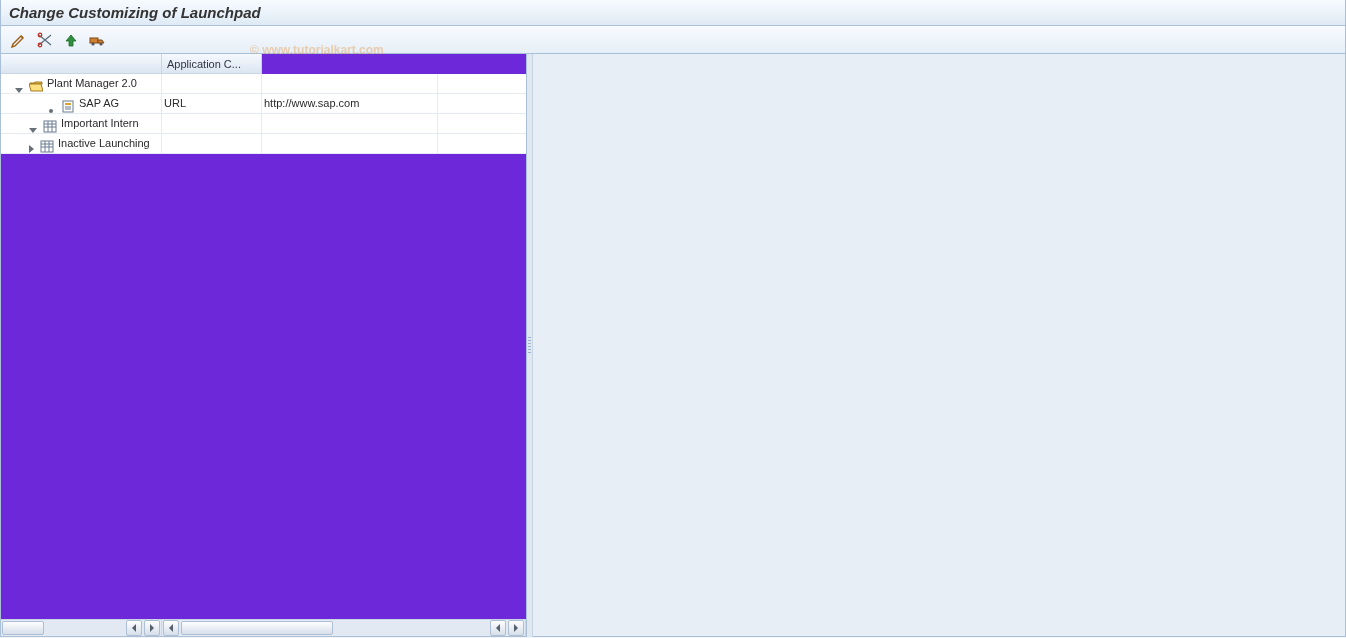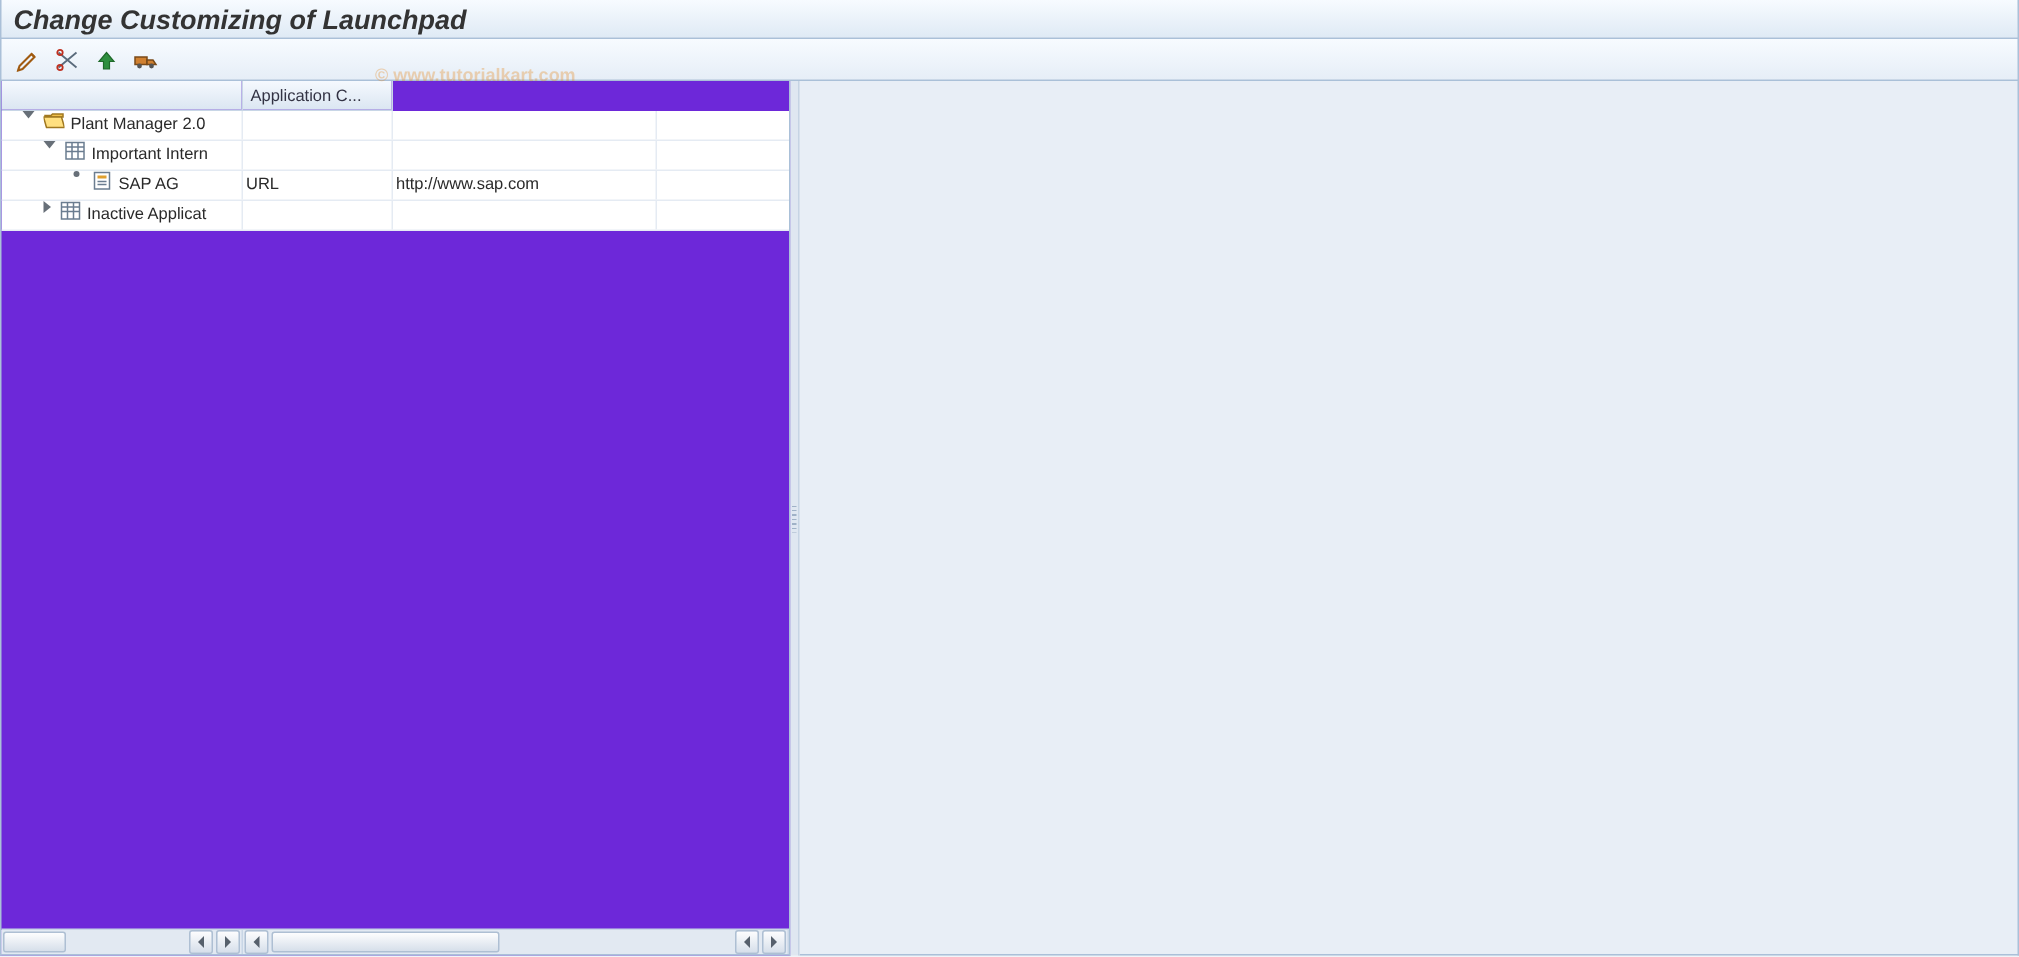--- a/index.html
+++ b/index.html
@@ -1,32 +1,32 @@
 <!DOCTYPE html>
 <html><head>
 <meta charset="utf-8">
 <style>
   html,body{margin:0;padding:0;width:1346px;height:638px;font-family:Arial,Helvetica,sans-serif;font-size:11px;color:#2a2a2a;background:#f1f4f8;overflow:hidden}
-  .title-bar{height:26px;line-height:26px;padding:0 8px;font-size:18px;font-weight:bold;font-style:italic;color:#333;
+  .title-bar{height:26px;line-height:26px;padding:0 8px;font-size:15px;font-weight:bold;font-style:italic;color:#333;
     background:linear-gradient(#f7fbff,#dfeaf5);border:1px solid #aac0d8;border-top:none;box-sizing:border-box}
   .toolbar{height:28px;display:flex;align-items:center;gap:6px;padding:0 8px;
     background:linear-gradient(#f7fbff,#e6eef7);border:1px solid #aac0d8;border-top:none;box-sizing:border-box}
   .tb-btn{width:20px;height:20px;display:flex;align-items:center;justify-content:center;cursor:pointer;border-radius:2px}
   .watermark{position:absolute;left:250px;top:43px;font-size:12px;font-weight:bold;color:rgba(230,140,40,0.35);pointer-events:none;z-index:50}
   .content{position:relative;display:flex;height:calc(100% - 54px - 1px);box-sizing:border-box}
   .left-pane{width:527px;height:100%;display:flex;flex-direction:column;background:#6d28d9;border:1px solid #aac0d8;border-top:none;box-sizing:border-box}
   .tree-grid{flex:1;position:relative;overflow:hidden}
   .hdr-row{display:flex;height:20px;line-height:20px;font-size:11px}
   .hdr-cell{background:linear-gradient(#f5f9fe,#dbe6f2);border-right:1px solid #c8d6e6;border-bottom:1px solid #c8d6e6;box-sizing:border-box;overflow:hidden;white-space:nowrap;padding:0 5px;color:#334}
   .col-tree{width:161px}
   .col-app{width:100px}
   .col-param{width:176px}
   .row{display:flex;height:19px;line-height:19px;border-bottom:1px solid #e5ebf3;background:#fff}
   .row .cell{border-right:1px solid #e5ebf3;box-sizing:border-box;overflow:hidden;white-space:nowrap;padding:0 2px}
-  .cell.tree{display:flex;align-items:flex-start;gap:4px}
+  .cell.tree{display:flex;align-items:flex-end;gap:4px}
   .arrow{display:inline-block;width:0;height:0;vertical-align:middle;margin:0 2px}
   .arrow.open{border-left:4px solid transparent;border-right:4px solid transparent;border-top:5px solid #676f78}
   .arrow.closed{border-top:4px solid transparent;border-bottom:4px solid transparent;border-left:5px solid #676f78}
   .bullet{width:4px;height:4px;border-radius:50%;background:#676f78;margin:0 4px}
   .ic{width:14px;height:13px;display:inline-block;flex:0 0 14px}
   .blank-rows{background:#fff;flex:1}
   .hsb-row{display:flex;height:16px;background:linear-gradient(#f0f4fa,#dde6f1);border-top:1px solid #c8d6e6}
   .hsb-track{position:relative;background:#e2e9f2;border-right:1px solid #c8d6e6;box-sizing:border-box;height:100%;display:flex;align-items:center}
   .hsb-btn{width:14px;height:14px;background:linear-gradient(#fdfdfe,#d6dfea);border:1px solid #aebfd3;border-radius:2px;display:flex;align-items:center;justify-content:center;margin:0 1px;cursor:pointer}
   .hsb-thumb{height:12px;background:linear-gradient(#fdfdfe,#d6dfea);border:1px solid #aebfd3;border-radius:2px;margin:0 1px}
@@ -97,71 +97,71 @@
               </svg>
           </span>
           <span>Plant Manager 2.0</span>
         </div>
         <div class="cell col-app"></div>
         <div class="cell col-param"></div>
       </div>
 
       <div class="row">
         <div class="cell tree col-tree">
+          <span class="indent" style="width:38px"></span>
+          <span class="bullet"></span>
+          <span class="ic">
+            <svg width="14" height="13" viewBox="0 0 14 13">
+                <rect x="2" y="1" width="10" height="11" fill="#fff" stroke="#6b7d90"></rect>
+                <rect x="4" y="3" width="6" height="2" fill="#e0a030"></rect>
+                <line x1="4" y1="7" x2="10" y2="7" stroke="#6b7d90"></line>
+                <line x1="4" y1="9" x2="10" y2="9" stroke="#6b7d90"></line>
+              </svg>
+          </span>
+          <span>SAP AG</span>
+        </div>
+        <div class="cell col-app">URL</div>
+        <div class="cell col-param">http://www.sap.com</div>
+      </div>
+
+      <div class="row">
+        <div class="cell tree col-tree">
           <span class="indent" style="width:20px"></span>
           <span class="arrow open"></span>
           <span class="ic">
             <svg width="14" height="13" viewBox="0 0 14 13">
                 <rect x="1" y="1" width="12" height="11" fill="#fff" stroke="#6b7d90"></rect>
                 <line x1="1" y1="4" x2="13" y2="4" stroke="#6b7d90"></line>
                 <line x1="1" y1="7" x2="13" y2="7" stroke="#6b7d90"></line>
                 <line x1="5" y1="1" x2="5" y2="12" stroke="#6b7d90"></line>
                 <line x1="9" y1="1" x2="9" y2="12" stroke="#6b7d90"></line>
               </svg>
           </span>
           <span>Important Intern</span>
         </div>
         <div class="cell col-app"></div>
         <div class="cell col-param"></div>
       </div>
 
-      <div class="row">
-        <div class="cell tree col-tree">
-          <span class="indent" style="width:38px"></span>
-          <span class="bullet"></span>
-          <span class="ic">
-            <svg width="14" height="13" viewBox="0 0 14 13">
-                <rect x="2" y="1" width="10" height="11" fill="#fff" stroke="#6b7d90"></rect>
-                <rect x="4" y="3" width="6" height="2" fill="#e0a030"></rect>
-                <line x1="4" y1="7" x2="10" y2="7" stroke="#6b7d90"></line>
-                <line x1="4" y1="9" x2="10" y2="9" stroke="#6b7d90"></line>
-              </svg>
-          </span>
-          <span>SAP AG</span>
-        </div>
-        <div class="cell col-app">URL</div>
-        <div class="cell col-param">http://www.sap.com</div>
-      </div>
-
 
 
       <div class="row">
         <div class="cell tree col-tree">
           <span class="indent" style="width:20px"></span>
           <span class="arrow closed"></span>
           <span class="ic">
             <svg width="14" height="13" viewBox="0 0 14 13">
                 <rect x="1" y="1" width="12" height="11" fill="#fff" stroke="#6b7d90"></rect>
                 <line x1="1" y1="4" x2="13" y2="4" stroke="#6b7d90"></line>
                 <line x1="1" y1="7" x2="13" y2="7" stroke="#6b7d90"></line>
                 <line x1="5" y1="1" x2="5" y2="12" stroke="#6b7d90"></line>
                 <line x1="9" y1="1" x2="9" y2="12" stroke="#6b7d90"></line>
               </svg>
           </span>
-          <span>Inactive Applicat</span>
+          <span>Inactive Launching</span>
         </div>
         <div class="cell col-app"></div>
         <div class="cell col-param"></div>
       </div>
 
       <div class="blank-rows"></div>
     </div>
 
     <div class="hsb-row">
       <div class="hsb-track col-tree">

